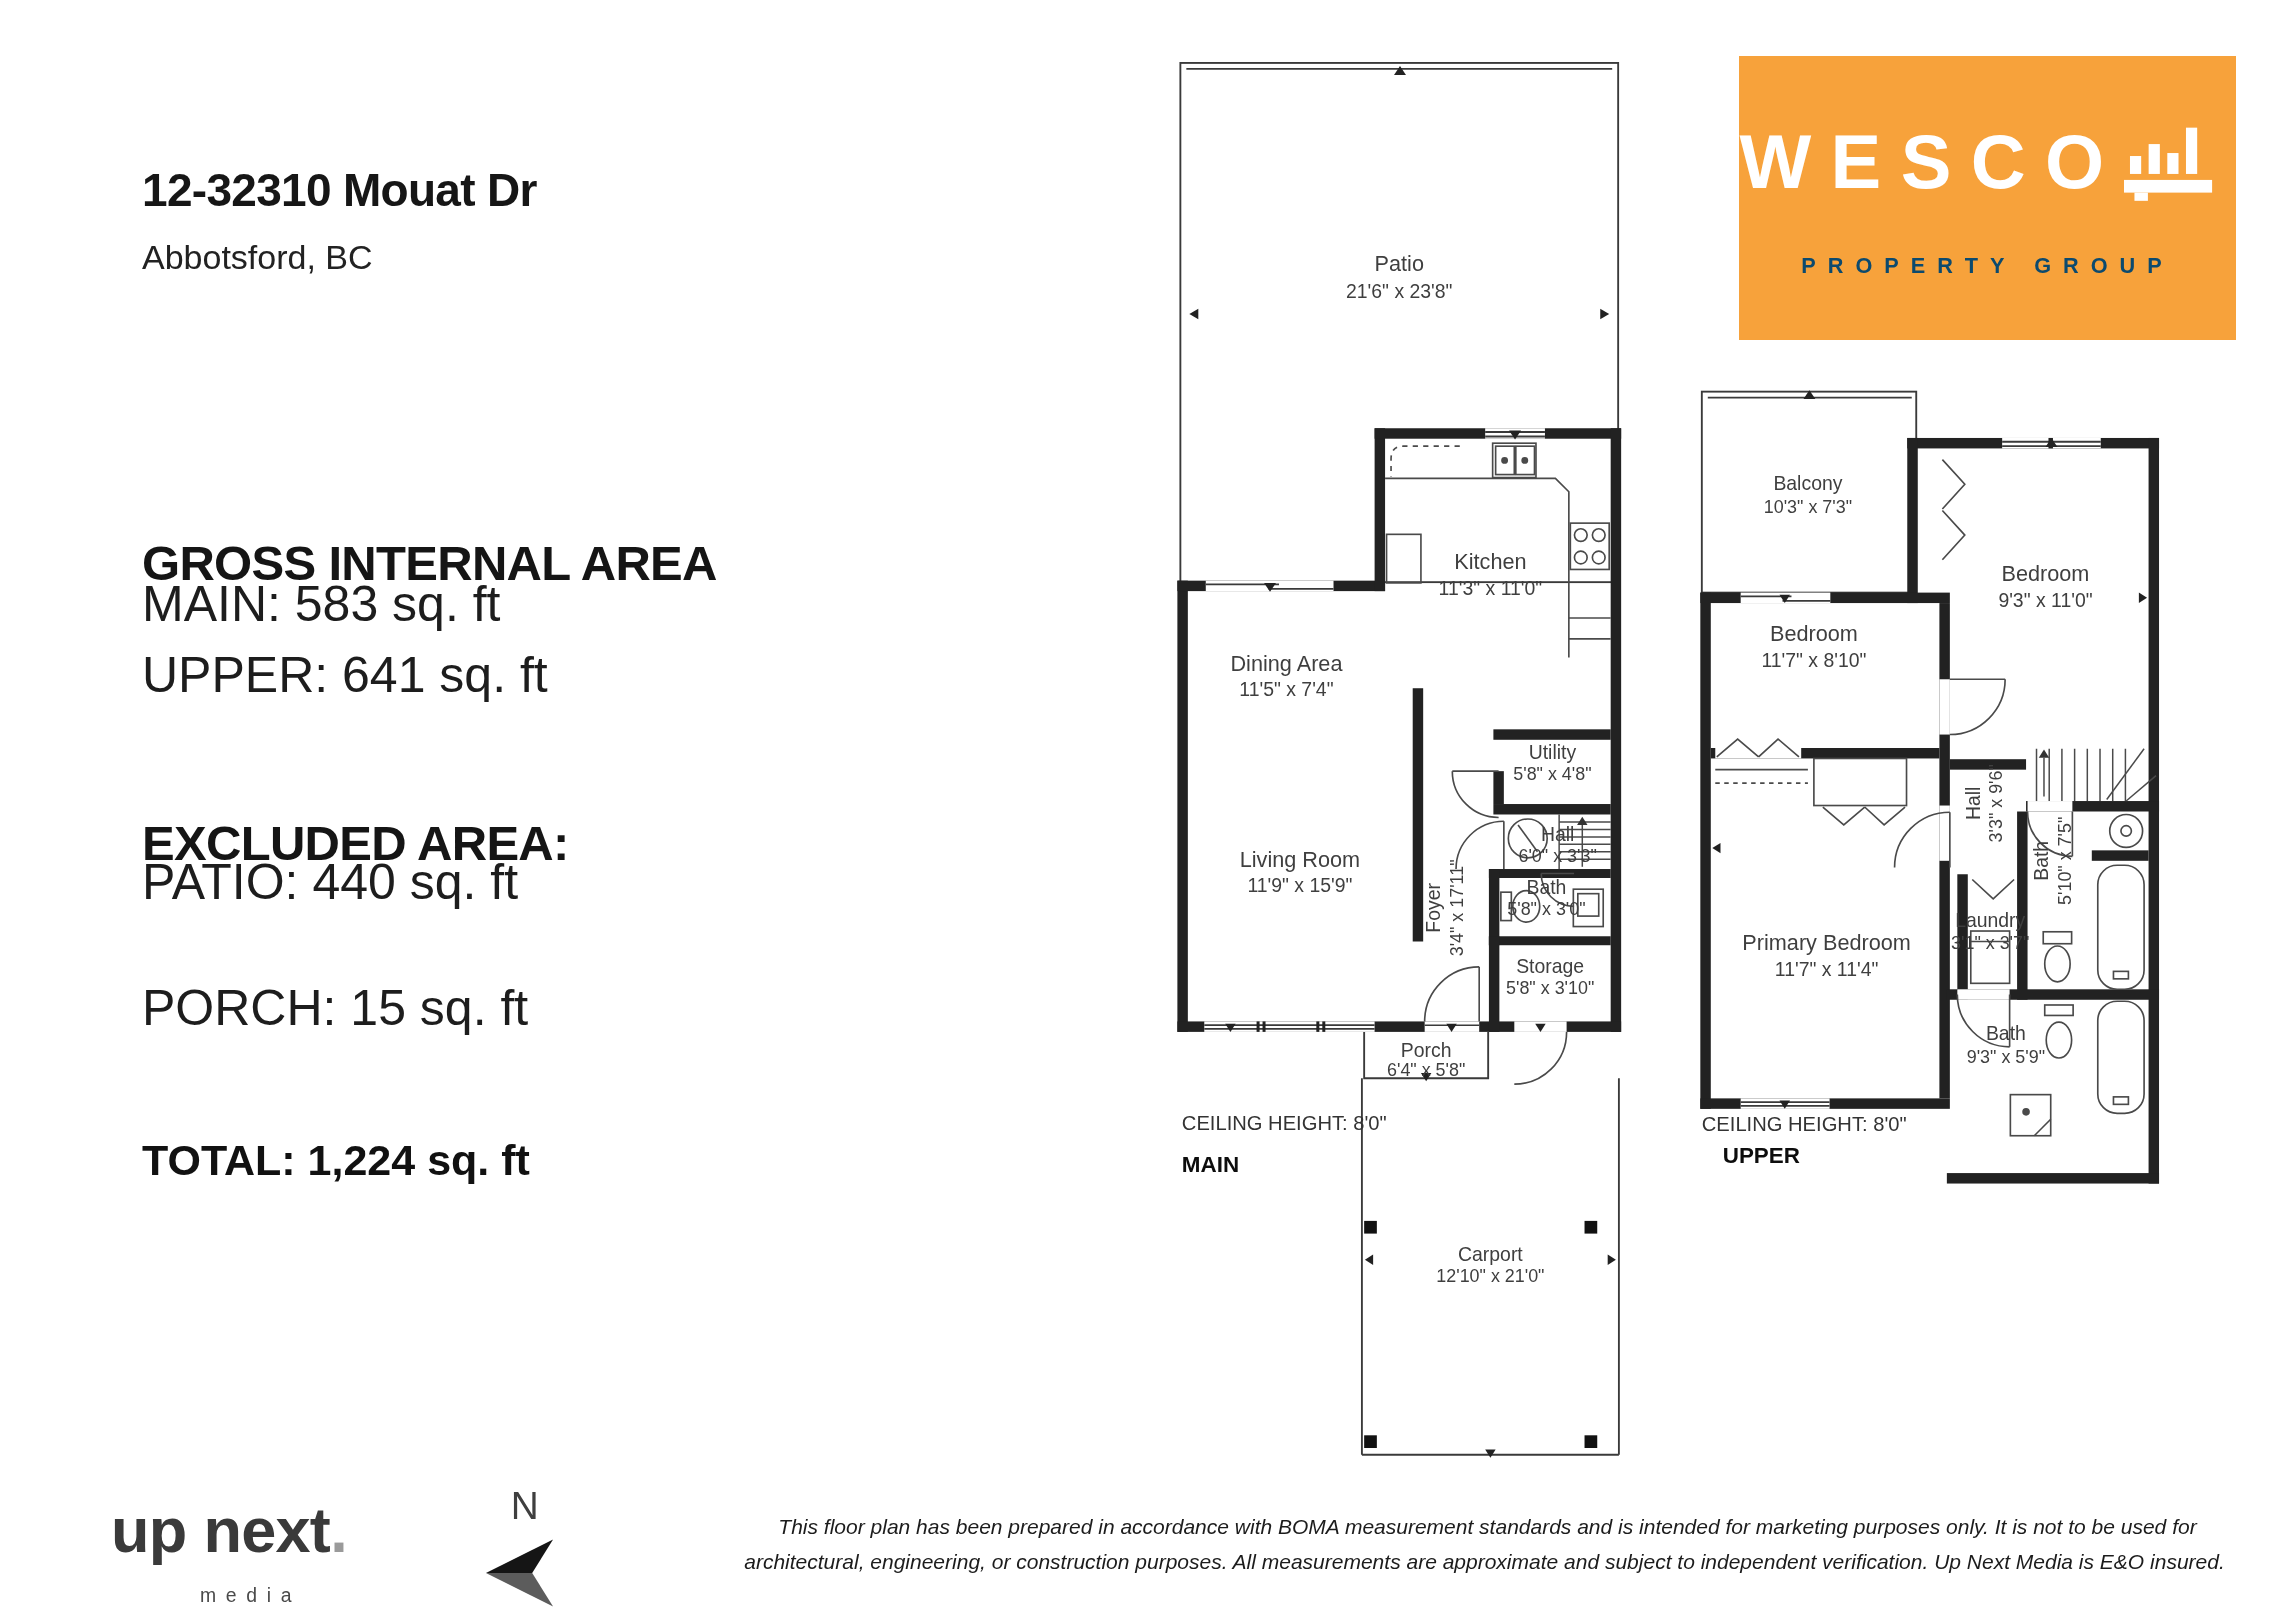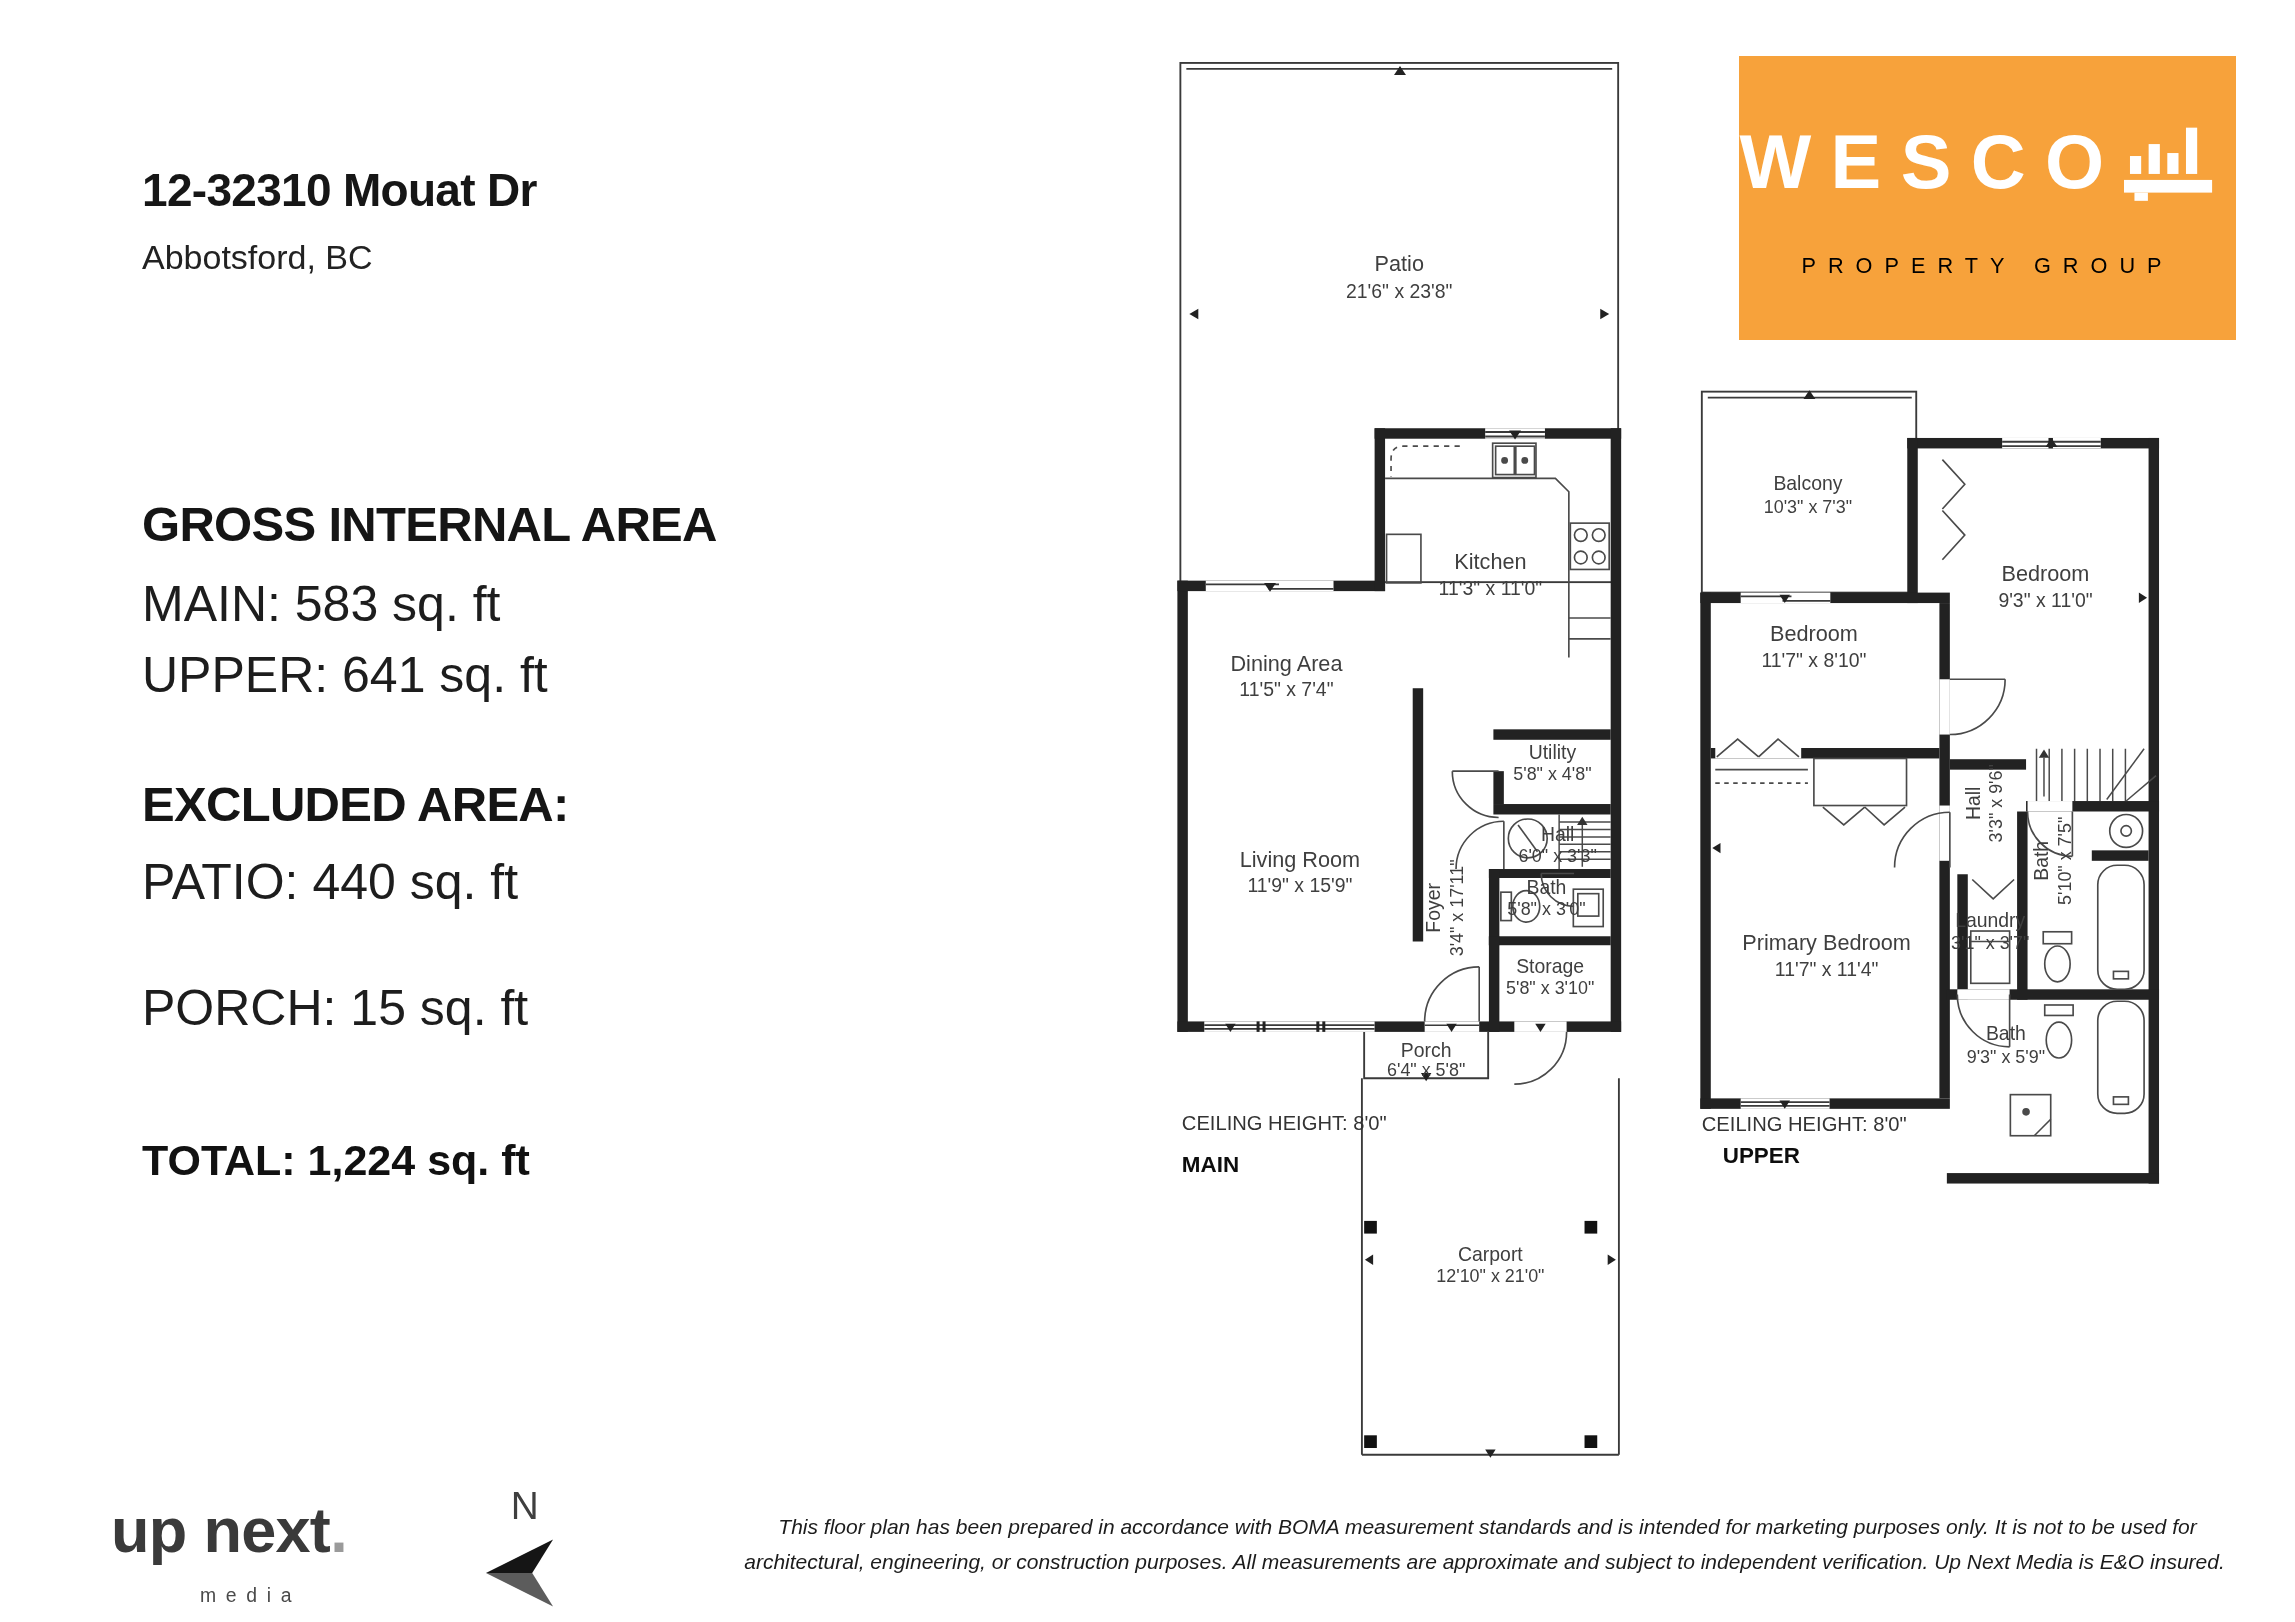--- a/index.html
+++ b/index.html
@@ -2,36 +2,36 @@
 <html style="font-size:12px"><head>
 <meta charset="utf-8">
 <style>
   html,body{margin:0;padding:0;background:#fff;}
   .page{position:relative;width:2295px;height:1623px;background:#ffffff;
         font-family:"Liberation Sans",sans-serif;overflow:hidden;color:#1b1b1b;}
   .abs{position:absolute;}
   
   .title{left:142px;top:163px;font-size:46px;font-weight:700;letter-spacing:-0.7px;color:#161616;}
   .subtitle{left:142px;top:238px;font-size:34px;font-weight:400;color:#222;}
-  .h-big{font-size:49px;font-weight:700;color:#151515;letter-spacing:-0.7px;}
+  .h-big{font-size:49px;font-weight:700;color:#151515;letter-spacing:-0.7px;margin-top:39px;}
   .line-big{font-size:50px;font-weight:400;color:#1d1d1d;}
   .gross-title{left:142px;top:496px;}
   .main-line{left:142px;top:575px;}
   .upper-line{left:142px;top:646px;}
   .excl-title{left:142px;top:776px;}
   .patio-line{left:142px;top:853px;}
   .porch-line{left:142px;top:979px;}
   .balcony-line{left:142px;top:991px;}
   .total-line{left:142px;top:1136px;font-size:43px;font-weight:700;color:#111;}
   
   .brand{left:1739px;top:56px;width:497px;height:284px;background:#F7A23B;
          display:flex;flex-direction:column;align-items:center;justify-content:center;gap:26px;}
   .brand-row{display:flex;align-items:center;}
   .brand-name{color:#fff;font-size:76px;font-weight:800;letter-spacing:19.4px;line-height:1;}
-  .brand-tag{color:#000000;font-size:21.7px;font-weight:400;letter-spacing:12px;margin-top:19.4px;}
+  .brand-tag{color:#0c4a6e;font-size:21.7px;font-weight:700;letter-spacing:12px;margin-top:19.4px;}
   
   .upnext{left:111px;top:1494px;font-size:63px;font-weight:600;color:#3a3a3a;letter-spacing:-0.7px;}
   .upnext .dot{color:#9a9a9a;}
   .media{left:200px;top:1584px;font-size:19.4px;font-weight:400;color:#4a4a4a;letter-spacing:9.7px;}
   .disc1{left:717px;top:1515px;width:1541px;text-align:center;font-size:21px;font-style:italic;color:#1c1c1c;}
   .disc2{left:673px;top:1550px;width:1623px;text-align:center;font-size:21px;font-style:italic;color:#1c1c1c;}
   .dateline{left:673px;top:1583px;width:956px;text-align:center;font-size:21.7px;font-weight:700;color:#000;margin-top:36px;}
   svg text{fill:#3f3f3f;}
   .rname{font-size:29px;}
   .rdims{font-size:26px;}

